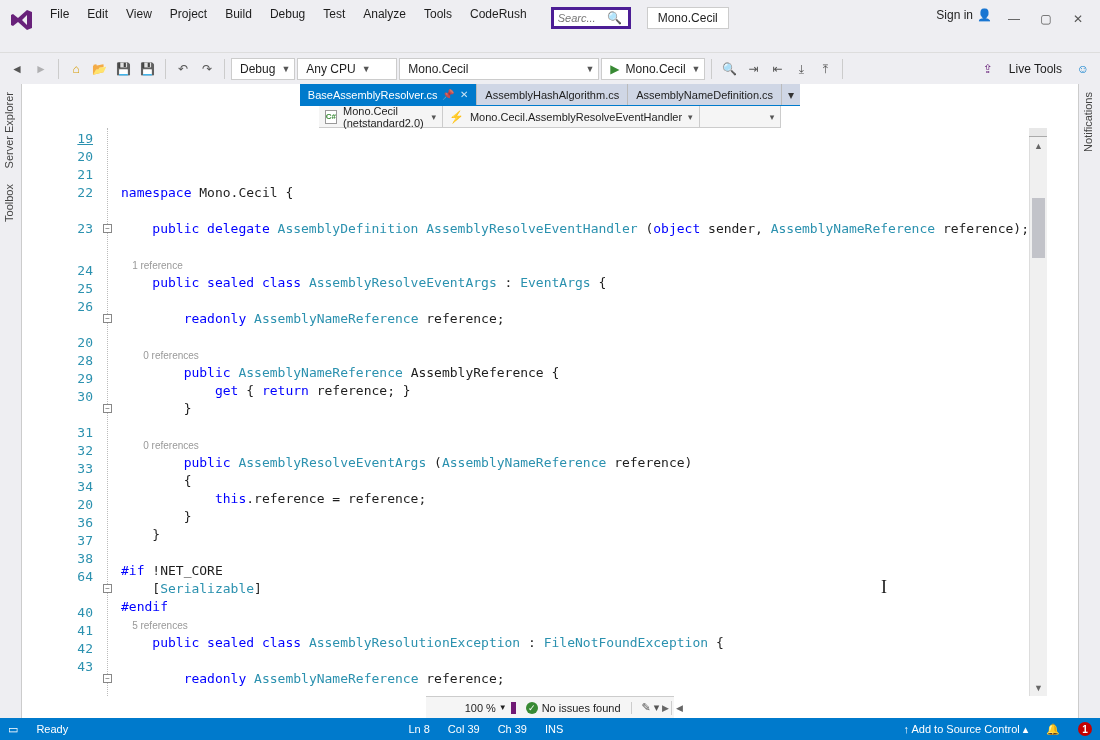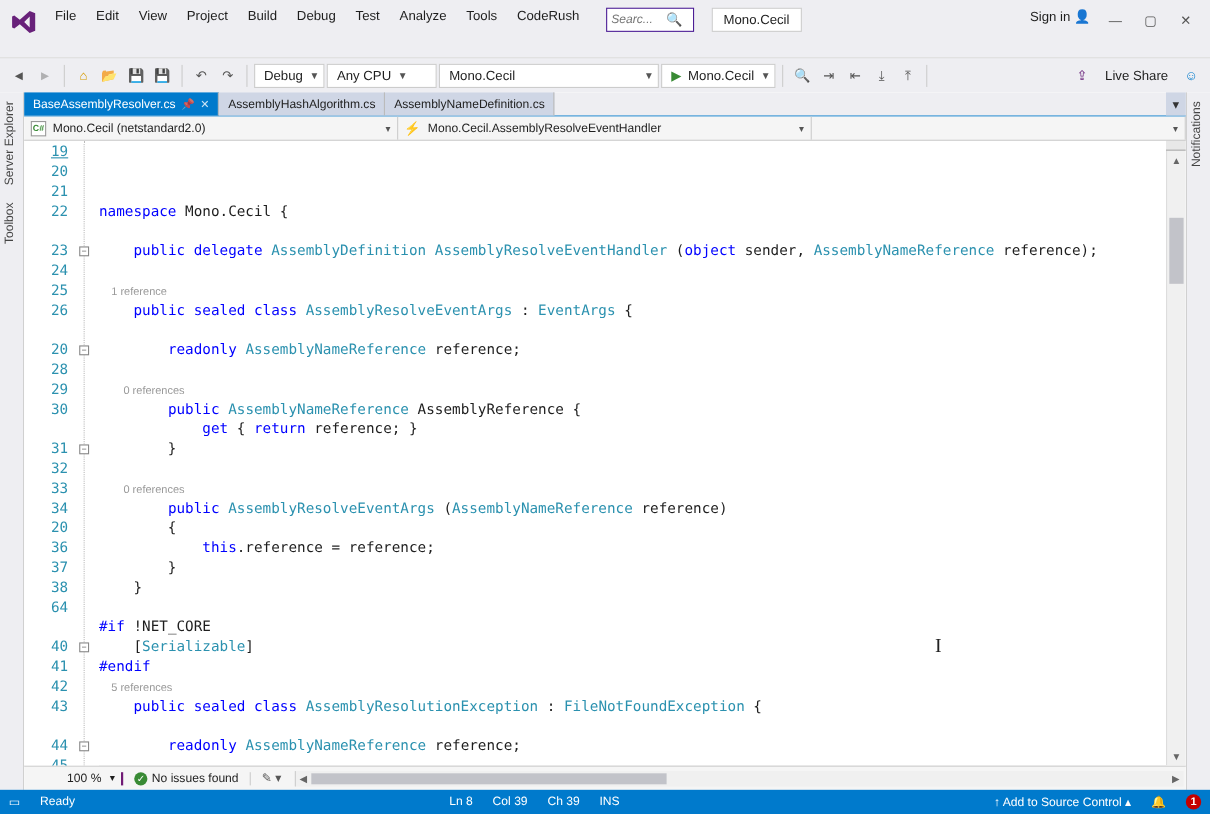--- a/index.html
+++ b/index.html
@@ -6,21 +6,21 @@
 body { font-family: "Segoe UI", sans-serif; font-size: 12px; background: #fff; color: #1e1e1e; width: 1100px; height: 740px; overflow: hidden; position: relative; }
 
 
 .title-bar { height: 52px; display: flex; align-items: flex-start; padding: 4px 6px 0 6px; background: #eeeef2; }
 .vs-logo { width: 28px; height: 28px; margin: 2px 6px 0 2px; display: flex; align-items: center; justify-content: center; }
 .vs-logo svg { width: 24px; height: 24px; }
 .menu-col { display: flex; flex-direction: column; }
 .menu-row { display: flex; gap: 2px; }
 .menu-item { padding: 3px 8px; cursor: pointer; }
 .spacer { flex: 1; }
-.search-box { width: 80px; height: 22px; border: 1px solid #4c1d95; background: #fff; display: flex; align-items: center; padding: 0 4px; margin-top: 3px; }
+.search-box { width: 80px; height: 22px; border: 3px solid #4c1d95; background: #fff; display: flex; align-items: center; padding: 0 4px; margin-top: 3px; }
 .search-box input { border: none; outline: none; width: 50px; font-size: 11px; font-style: italic; color: #888; }
 .search-box .mag { font-size: 12px; color: #555; }
 .project-label { margin-left: 16px; padding: 3px 10px; border: 1px solid #ccc; background: #fff; margin-top: 3px; font-size: 12px; }
 .signin { margin-top: 4px; margin-right: 6px; display: flex; align-items: center; gap: 4px; cursor: pointer; }
 .win-btn { width: 32px; height: 26px; display: flex; align-items: center; justify-content: center; color: #555; cursor: pointer; margin-top: 2px; }
 
 
 .toolbar { height: 32px; background: #eeeef2; border-top: 1px solid #ddd; display: flex; align-items: center; padding: 0 6px; gap: 2px; }
 .tb-sep { width: 1px; height: 20px; background: #ccc; margin: 0 4px; }
 .tb-btn { width: 22px; height: 22px; display: flex; align-items: center; justify-content: center; cursor: pointer; color: #555; }
@@ -29,21 +29,21 @@
 .play { color: #388a34; font-size: 12px; }
 
 
 .left-strip { position: absolute; left: 0; top: 84px; bottom: 22px; width: 22px; background: #eeeef2; border-right: 1px solid #ccc; }
 .vtab { writing-mode: vertical-rl; transform: rotate(180deg); padding: 8px 3px; font-size: 11px; color: #444; cursor: pointer; }
 
 
 .right-strip { position: absolute; right: 0; top: 84px; bottom: 22px; width: 22px; background: #eeeef2; border-left: 1px solid #ccc; }
 
 
-.doc-well { position: absolute; left: 22px; right: 22px; top: 84px; bottom: 22px; background: #fff; display: flex; flex-direction: column; }
+.doc-well { position: absolute; left: 22px; right: 22px; top: 84px; bottom: 22px; background: #fff; display: flex; flex-direction: column; align-items: center; }
 .tabstrip { height: 22px; background: #eeeef2; display: flex; align-items: stretch; border-bottom: 1px solid #007acc; }
 .file-tab { display: flex; align-items: center; padding: 0 8px; gap: 5px; font-size: 11px; cursor: pointer; background: #cfd6e5; color: #222; border-right: 1px solid #bbb; }
 .file-tab.active { background: #007acc; color: #fff; }
 .file-tab .pin, .file-tab .close { font-size: 10px; opacity: .8; }
 .tabstrip .end { margin-left: auto; width: 18px; display:flex; align-items:center; justify-content:center; color:#333; background:#cfd6e5; }
 
 
 .navbar { height: 22px; background: #f5f5f5; border-bottom: 1px solid #ccc; display: flex; align-items: center; }
 .nav-combo { flex: 1; height: 100%; border-right: 1px solid #ccc; display: flex; align-items: center; padding: 0 6px; gap: 6px; font-size: 11px; cursor: pointer; }
 .nav-combo .chev { margin-left: auto; font-size: 9px; color: #555; }
@@ -61,21 +61,21 @@
 .kw { color: #0000ff; }
 .type { color: #2b91af; }
 .codelens { color: #999; font-size: 10px; font-family: "Segoe UI", sans-serif; }
 .scrollbar-v { width: 18px; background: #f0f0f0; border-left: 1px solid #ddd; position: relative; }
 .thumb-v { position:absolute; left:2px; right:2px; top:70px; height:60px; background:#c2c3c9; }
 .arrow-btn { position:absolute; left:0; right:0; height:16px; display:flex; align-items:center; justify-content:center; font-size:9px; color:#666; cursor:pointer;}
 .split-handle { position:absolute; right:0; top:-1px; width:18px; height:10px; border:1px solid #aaa; border-left:none; border-right:none; background:#e8e8e8; cursor:pointer; }
 
 
 .editor-bottom { height: 22px; border-top: 1px solid #ccc; display: flex; align-items: center; background: #f5f5f5; font-size: 11px; }
-.zoom { width: 55px; display:flex; align-items:center; padding:0 4px; border-right:2px solid #701a75; gap:2px;margin-left:35px;}
+.zoom { width: 55px; display:flex; align-items:center; padding:0 4px; border-right:5px solid #701a75; gap:2px;margin-left:35px;}
 .issues { display:flex; align-items:center; gap:4px; padding:0 10px; border-right:1px solid #ccc; }
 .check-ok { width:12px; height:12px; border-radius:50%; background:#388a34; color:#fff; font-size:9px; display:inline-flex; align-items:center; justify-content:center;}
 .brush { padding:0 10px; color:#555; }
 .hscroll { flex:1; height:14px; background:#f0f0f0; border-left:1px solid #ccc; position:relative; margin:0 2px;}
 .hscroll .thumb-h { position:absolute; top:2px; bottom:2px; left:0; width:40%; background:#c2c3c9;}
 .hscroll .ar { position:absolute; top:0; bottom:0; width:14px; display:flex; align-items:center; justify-content:center; font-size:9px; color:#666; cursor:pointer;}
 
 
 .status-bar { position: absolute; left: 0; right: 0; bottom: 0; height: 22px; background: #007acc; color: #fff; display: flex; align-items: center; padding: 0 8px; font-size: 11px; gap: 18px; }
 .status-bar .spacer { flex:1; }
@@ -152,21 +152,21 @@
     </div>
   <div class="tb-sep"></div>
   <div class="tb-btn" style="color:#007acc">🔍</div>
   <div class="tb-btn">⇥</div>
   <div class="tb-btn">⇤</div>
   <div class="tb-btn">⤓</div>
   <div class="tb-btn">⤒</div>
   <div class="tb-sep"></div>
   <div class="spacer"></div>
   <div class="tb-btn" style="color:#68217a">⇪</div>
-  <span style="padding:0 8px; cursor:pointer">Live Share</span>
+  <span style="padding:0 8px; cursor:pointer">Live Tools</span>
   <div class="tb-btn" style="color:#007acc">☺</div>
 </div>
 
 <div class="left-strip">
   <div class="vtab">Server Explorer</div>
   <div class="vtab">Toolbox</div>
 </div>
 
 <div class="right-strip">
   <div class="vtab">Notifications</div>
@@ -204,21 +204,21 @@
     </div>
   </div>
   <div class="editor">
     <div class="gutter" id="gutter">
         <div style="height: 18px; text-decoration: underline;">19</div>
         <div style="height: 18px;">20</div>
         <div style="height: 18px;">21</div>
         <div style="height: 18px;">22</div>
         <div style="height: 18px;"></div>
         <div style="height: 18px;">23</div>
-        <div style="height: 18px;">24</div>
+        <div style="height: 18px; margin-top: 24px;">24</div>
         <div style="height: 18px;">25</div>
         <div style="height: 18px;">26</div>
         <div style="height: 18px;"></div>
         <div style="height: 18px;">20</div>
         <div style="height: 18px;">28</div>
         <div style="height: 18px;">29</div>
         <div style="height: 18px;">30</div>
         <div style="height: 18px;"></div>
         <div style="height: 18px;">31</div>
         <div style="height: 18px;">32</div>

